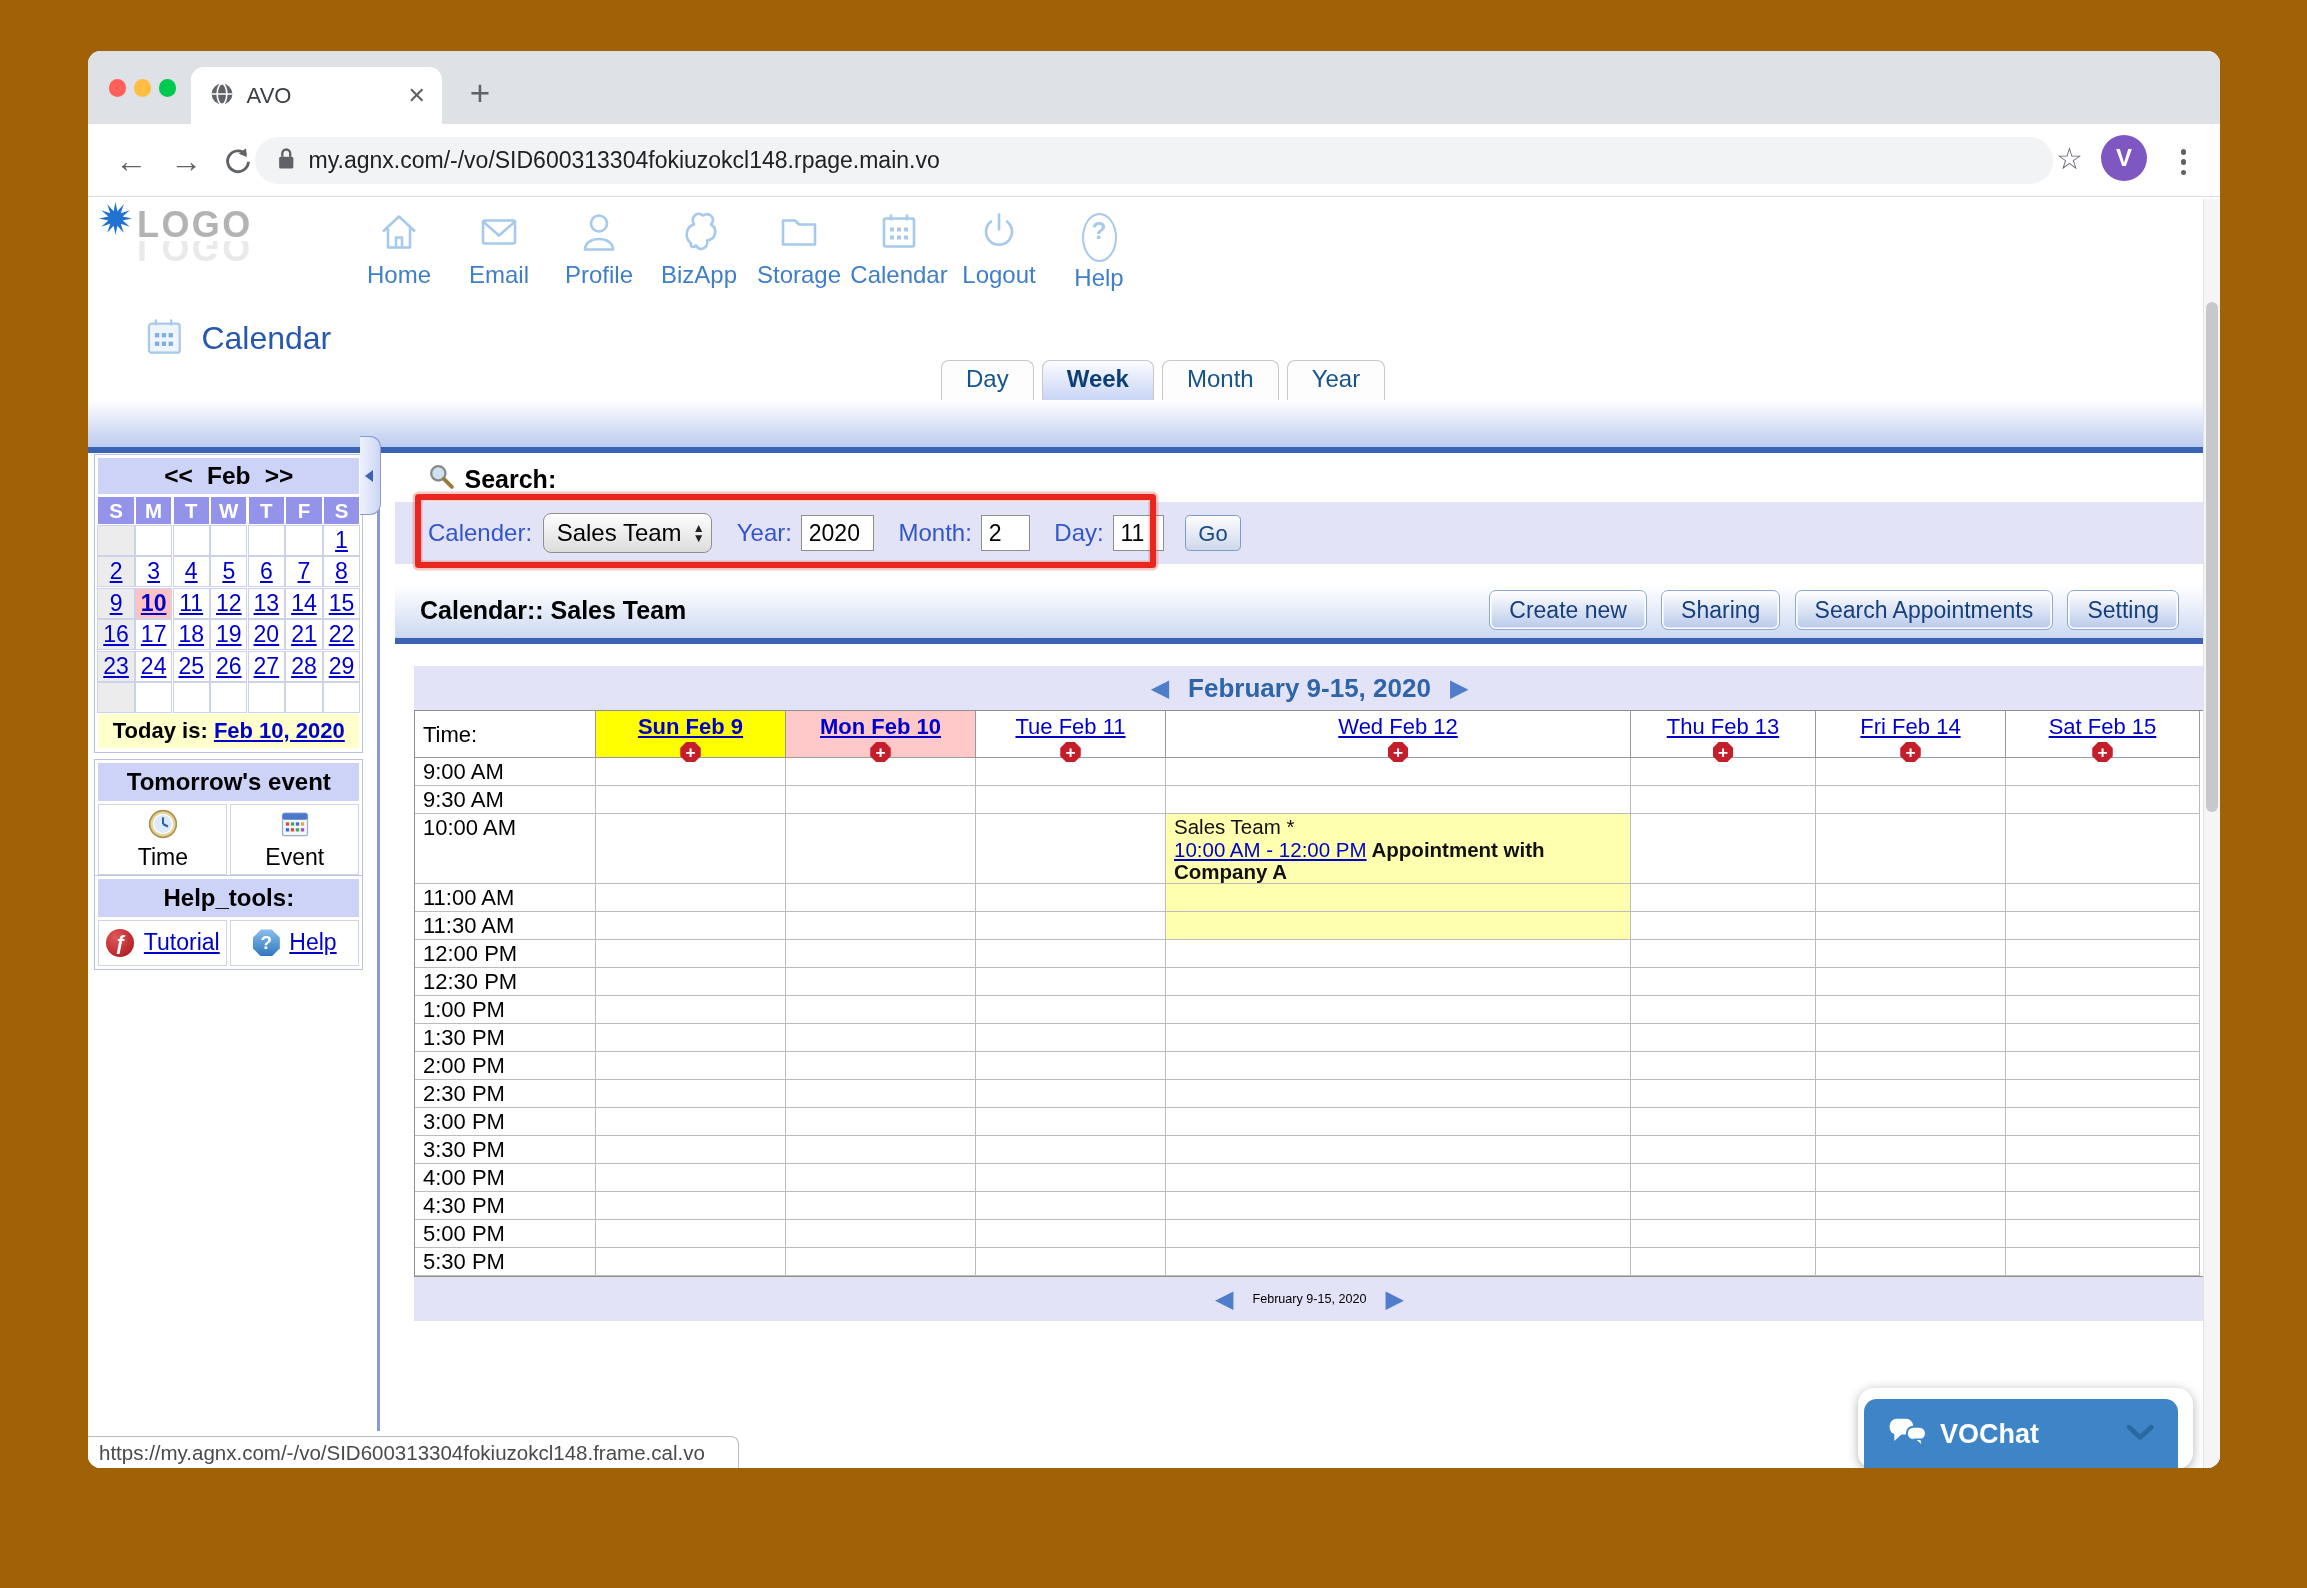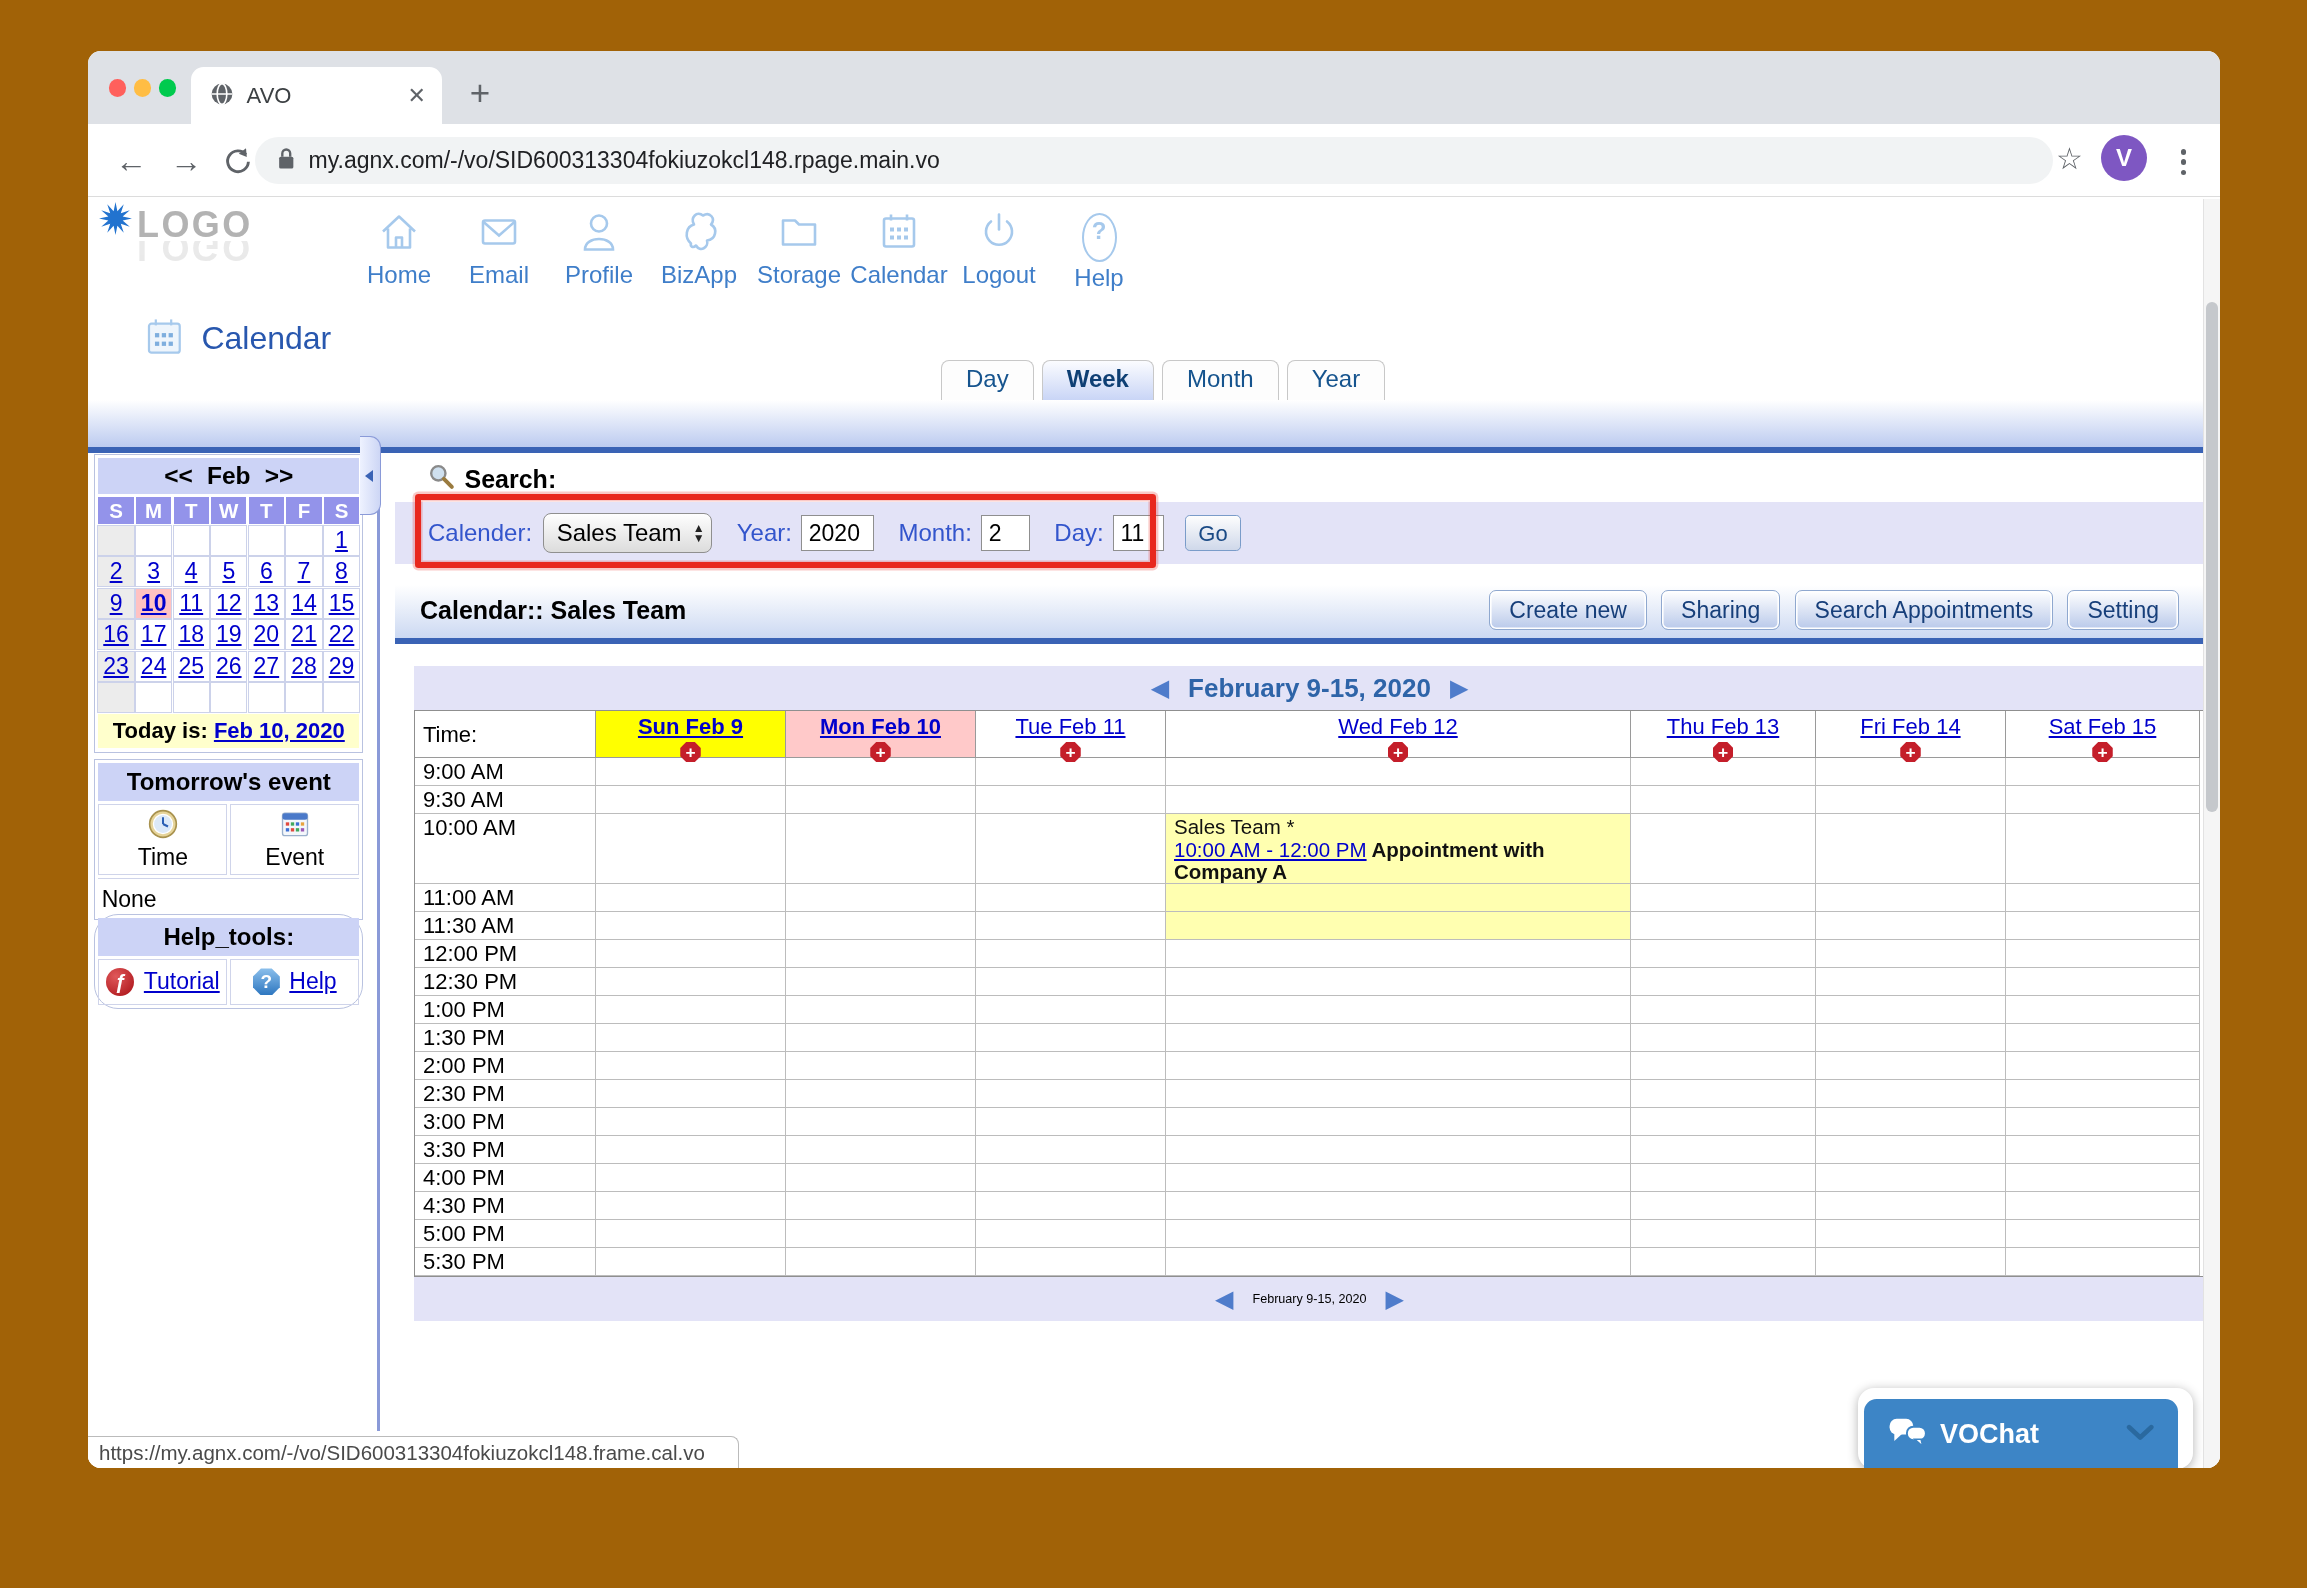--- a/index.html
+++ b/index.html
@@ -67,21 +67,21 @@
   .mc-cell a { color:var(--link); text-decoration:underline; cursor:pointer; }
   .mc-foot { background:#ffffcc; text-align:center; font-size:22px; font-weight:bold; padding:4px 0; margin-top:2.4px; }
   .mc-foot a { color:var(--link); text-decoration:underline; cursor:pointer; }
 
   #tomorrow { top:560px; }
   .tm-cells { display:flex; gap:3.2px; margin-top:3.2px; }
   .tm-cell { flex:1; border:0.8px solid #cfd4ea; text-align:center; padding:4.7px 0 3.2px; }
   .tm-cell .tlabel { display:block; font-size:23px; color:#000; margin-top:1.6px; }
   .tm-none { font-size:23px; padding:6.3px 3.2px 3.2px; border-top:0.8px solid #cfd4ea; margin-top:3.2px; }
 
-  #helptools { top:715px;border-radius:24px; }
+  #helptools { top:676px; }
   .ht-cells { display:flex; gap:3.2px; margin-top:3.2px; }
   .ht-cell { flex:1; border:0.8px solid #cfd4ea; display:flex; align-items:center; justify-content:center; gap:9.5px; padding:8px 0; }
   .ht-cell a { font-size:23px; color:var(--link); text-decoration:underline; cursor:pointer; }
   .red-circle { display:inline-block; width:28.4px; height:28.4px; border-radius:50%; background:radial-gradient(circle at 35% 30%, #e0585a, #a80f14); color:#fff; font-style:italic; font-weight:bold; font-size:20.5px; text-align:center; line-height:27px; }
   .blue-oct { display:inline-block; width:27px; height:27px; background:linear-gradient(#8cc0ec,#2e77c0); clip-path:polygon(30% 0,70% 0,100% 30%,100% 70%,70% 100%,30% 100%,0 70%,0 30%); color:#fff; font-weight:bold; font-size:19px; text-align:center; line-height:27px; }
 
   
   .vline { left:289px; top:254px; width:3.2px; height:978px; background:#8a9ad8; }
   .vhandle { left:272px; top:237px; width:20.5px; height:79px; background:linear-gradient(90deg,#eef2ff,#cdd6f5); border:1.6px solid #8a9ad8; border-left:none; border-radius:0 11px 11px 0; }
   .vhandle i { position:absolute; left:4.7px; top:33px; width:0; height:0; border-top:6.3px solid transparent; border-bottom:6.3px solid transparent; border-right:8px solid #3a63b5; }

